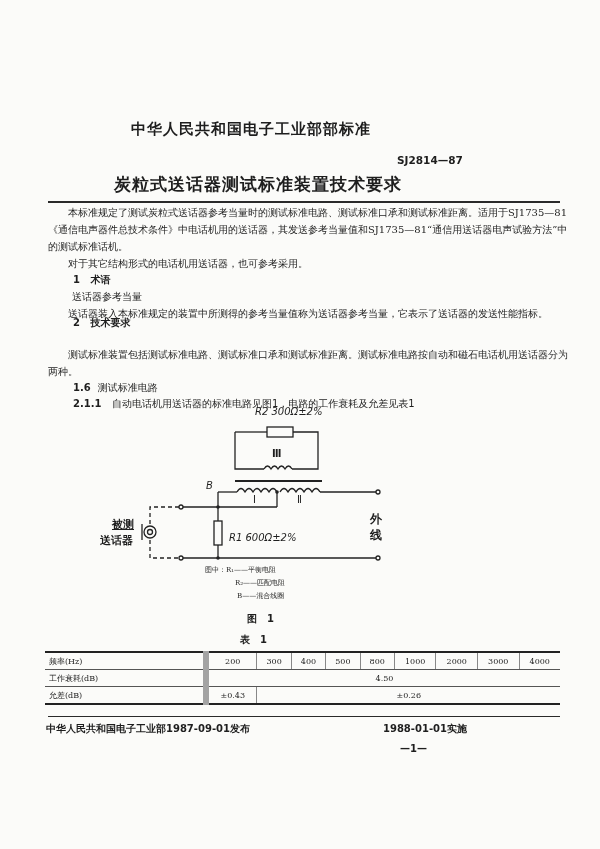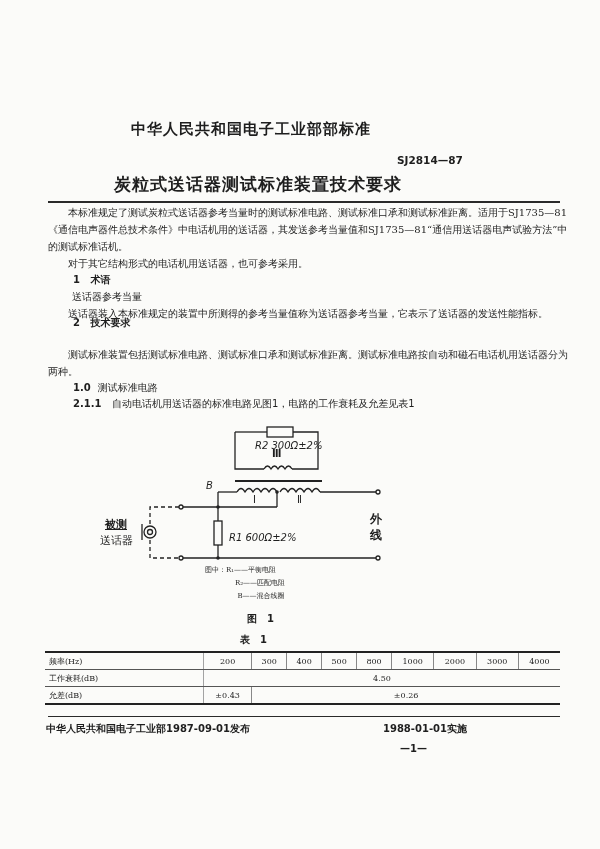--- a/index.html
+++ b/index.html
@@ -14,21 +14,21 @@
   .rule { left: 48px; width: 512px; height: 2px; background: #2a2a2a; }
   .para { left: 48px; width: 520px; font-size: 10px; line-height: 17px; }
   .para.indent { text-indent: 20px; }
   .head { left: 48px; font-size: 10px; font-weight: bold; line-height: 17px; font-family: "DejaVu Sans", sans-serif; margin-left: 25px; }
   .sub { left: 64px; font-size: 10px; line-height: 17px; margin-left: 8px; }
   .fig-label { font-size: 10px; font-style: italic; font-family: "DejaVu Sans", sans-serif; }
   .legend { font-size: 7px; line-height: 13px; }
   .caption { font-size: 10px; font-weight: bold; font-family: "DejaVu Sans", sans-serif; }
   table.t1 { position: absolute; left: 45px; top: 651px; width: 515px; border-collapse: collapse; font-size: 8px; }
   table.t1 td { border-top: 1px solid #555; border-bottom: 1px solid #555; height: 16px; padding: 0 4px; text-align: center; }
-  table.t1 td.lbl { text-align: left; width: 150px; border-right: 1px solid #a3a3a3; }
+  table.t1 td.lbl { text-align: left; width: 150px; border-right: 6px solid #a3a3a3; }
   table.t1 tr:first-child td { border-top: 2px solid #222; }
   table.t1 tr:last-child td { border-bottom: 2px solid #222; }
   table.t1 td.sep { border-left: 1px solid #888; }
   .foot-l { left: 46px; top: 722px; font-size: 10px; font-weight: bold; font-family: "DejaVu Sans", sans-serif; }
   .foot-r { left: 383px; top: 722px; font-size: 10px; font-weight: bold; font-family: "DejaVu Sans", sans-serif; }
   .pageno { left: 400px; top: 743px; font-size: 10px; font-weight: bold; font-family: "DejaVu Sans", sans-serif; }
 </style>
 </head>
 <body>
 
@@ -45,21 +45,21 @@
 </div>
 <div class="abs sub" style="top:288px;">送话器参考当量</div>
 <div class="abs para indent" style="top:305px;">送话器装入本标准规定的装置中所测得的参考当量值称为送话器参考当量，它表示了送话器的发送性能指标。</div>
 
 <div class="abs head" style="top:314px;text-align:center;">
   <span>2</span>&nbsp;&nbsp;&nbsp;<span>技术要求</span>
 </div>
 <div class="abs para indent" style="top:346px;">测试标准装置包括测试标准电路、测试标准口承和测试标准距离。测试标准电路按自动和磁石电话机用送话器分为两种。</div>
 
 <div class="abs head" style="top:379px;">
-  <span>1.0</span>&nbsp;&nbsp;<span style="font-weight:normal">测试标准电路</span>
+  <span>1.6</span>&nbsp;&nbsp;<span style="font-weight:normal">测试标准电路</span>
 </div>
 <div class="abs head" style="top:395px;">
   <span>2.1.1</span>&nbsp;&nbsp;&nbsp;<span style="font-weight:normal">自动电话机用送话器的标准电路见图1，电路的工作衰耗及允差见表1</span>
 </div>
 
 <svg class="abs" style="left:0;top:0;" width="600" height="849">
   <g stroke="#222" stroke-width="1.3" fill="none">
 
     <polyline points="235,432 267,432"></polyline>
     <rect x="267" y="427" width="26" height="10"></rect>
@@ -94,35 +94,35 @@
     <polyline points="150,540 150,558 179,558" stroke-dasharray="4,3"></polyline>
     <circle cx="150" cy="532" r="6"></circle>
     <circle cx="150" cy="532" r="2.5"></circle>
     <line x1="142" y1="524" x2="142" y2="540"></line>
   </g>
   <circle cx="218" cy="507" r="1.8" fill="#222"></circle>
   <circle cx="218" cy="558" r="1.8" fill="#222"></circle>
   <circle cx="277" cy="492" r="1.8" fill="#222"></circle>
 </svg>
 
-<div class="abs fig-label" style="left:255px;top:406px;margin-top:34px;">R2 300Ω±2%</div>
+<div class="abs fig-label" style="left:255px;top:406px;">R2 300Ω±2%</div>
 <div class="abs fig-label" style="left:272px;top:448px;font-style:normal;font-weight:bold;">Ⅲ</div>
 <div class="abs fig-label" style="left:206px;top:480px;">B</div>
 <div class="abs fig-label" style="left:253px;top:494px;font-style:normal;">Ⅰ</div>
 <div class="abs fig-label" style="left:297px;top:494px;font-style:normal;">Ⅱ</div>
 <div class="abs fig-label" style="left:229px;top:532px;">R1 600Ω±2%</div>
-<div class="abs fig-label" style="left:105px;top:517px;font-style:normal;font-weight:bold;font-size:11px;text-decoration:underline;">被测</div>
-<div class="abs fig-label" style="left:100px;top:533px;font-style:normal;font-weight:normal;font-size:11px;">送话器</div>
+<div class="abs fig-label" style="left:112px;top:517px;font-style:normal;font-weight:bold;font-size:11px;text-decoration:underline;">被测</div>
+<div class="abs fig-label" style="left:100px;top:533px;font-style:normal;font-weight:bold;font-size:11px;">送话器</div>
 <div class="abs fig-label" style="left:370px;top:511px;font-style:normal;font-weight:bold;font-size:12px;">外</div>
 <div class="abs fig-label" style="left:370px;top:527px;font-style:normal;font-weight:bold;font-size:12px;">线</div>
 
 <div class="abs legend" style="left:205px;top:564px;">
   <div><span>图中：</span><span>R₁——平衡电阻</span></div>
   <div style="padding-left:30px;">R₂——匹配电阻</div>
-  <div style="padding-left:32px;text-align:center;">B——混合线圈</div>
+  <div style="padding-left:32px;">B——混合线圈</div>
 </div>
 <div class="abs caption" style="left:247px;top:612px;">图　1</div>
 
 <div class="abs caption" style="left:240px;top:633px;">表　1</div>
 
 <table class="t1">
   <tbody>
       <tr>
     <td class="lbl">频率(Hz)</td>
     <td>200</td>

